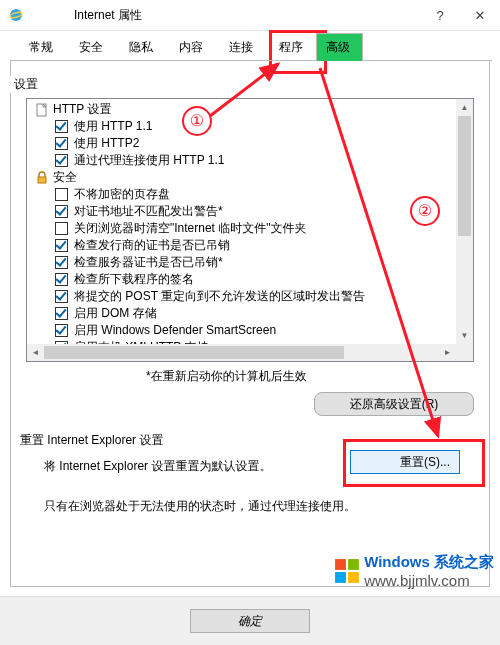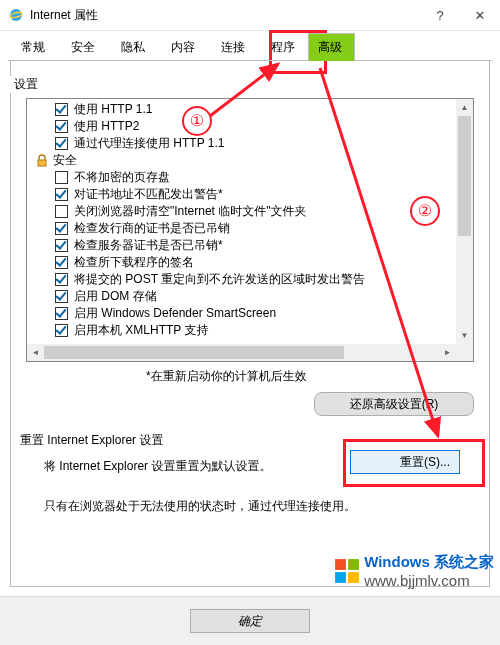--- a/index.html
+++ b/index.html
@@ -1,24 +1,24 @@
 <!DOCTYPE html>
 <html><head>
 <meta charset="utf-8">
 <style>
   html,body{margin:0;padding:0;font-family:"Microsoft YaHei","Segoe UI",sans-serif;font-size:12px;background:#fff;color:#000;}
   .window{width:500px;height:645px;position:relative;background:#fff;box-sizing:border-box;}
   .titlebar{height:30px;display:flex;align-items:center;border-bottom:1px solid #e5e5e5;}
   .titlebar .ticon{width:16px;height:16px;margin:0 6px 0 8px;}
-  .titlebar .title{flex:0 0 auto;}
+  .titlebar .title{flex:0 0 auto;margin-left:44px;}
   .titlebar .spacer{flex:1;}
   .titlebar .tb-btn{width:40px;height:30px;display:flex;align-items:center;justify-content:center;font-size:13px;color:#444;}
-  .tabs{display:flex;align-items:flex-end;height:28px;padding:2px 8px 0 8px;position:relative;}
+  .tabs{display:flex;align-items:flex-end;height:28px;padding:2px 8px 0 8px;position:relative;margin-left:8px;}
   .tab{padding:5px 12px 5px 12px;border:1px solid transparent;border-bottom:none;margin-right:0;cursor:default;font-size:12px;}
-  .tab.active{border-color:#bbb;background:#84cc16;position:relative;z-index:2;padding-left:9px;}
+  .tab.active{border-color:#bbb;background:#22c55e;position:relative;z-index:2;padding-left:9px;}
   .tabline{position:absolute;left:8px;right:8px;bottom:0;height:1px;background:#bbb;z-index:1;}
   .panel{position:absolute;left:10px;right:10px;top:60px;bottom:58px;border:1px solid #bbb;}
   .group-label{position:absolute;left:10px;top:76px;background:#fff;padding:0 4px;}
   .listbox-wrap{position:absolute;left:26px;right:26px;top:98px;height:262px;border:1px solid #828790;background:#fff;}
   .listbox{position:absolute;left:0;top:0;right:17px;bottom:17px;overflow:hidden;padding:2px 0 0 4px;}
   .item{display:flex;align-items:center;height:17px;line-height:17px;white-space:nowrap;}
   .indent0{padding-left:4px;} .indent1{padding-left:24px;}
   .node-icon{width:14px;height:14px;margin-right:4px;flex:0 0 auto;}
   .cb{width:13px;height:13px;margin-right:6px;border:1px solid #333;box-sizing:border-box;position:relative;flex:0 0 auto;background:#fff;}
   .cb.checked::after{content:"";position:absolute;left:2px;top:-1px;width:4px;height:8px;border:solid #0a64a4;border-width:0 2px 2px 0;transform:rotate(40deg);}
@@ -77,20 +77,27 @@
     <div class="tab"><span>程序</span></div>
     <div class="tab active"><span>高级</span></div>
     <div class="tabline"></div>
   </div>
 
   <div class="panel"></div>
   <span class="group-label">设置</span>
 
   <div class="listbox-wrap">
     <div class="listbox" id="tree">
+        <div class="item indent0">
+          <span class="node-icon"><svg viewBox="0 0 14 14">
+              <rect x="2" y="1" width="9" height="12" fill="#fff" stroke="#888"></rect>
+              <path d="M8 1 L11 4 M8 1 V4 H11" fill="none" stroke="#888"></path>
+            </svg></span>
+          <span>HTTP 设置</span>
+        </div>
         <div class="item indent1">
           <span class="cb checked"></span>
           <span>使用 HTTP 1.1</span>
         </div>
         <div class="item indent1">
           <span class="cb checked"></span>
           <span>使用 HTTP2</span>
         </div>
         <div class="item indent1">
           <span class="cb checked"></span>

